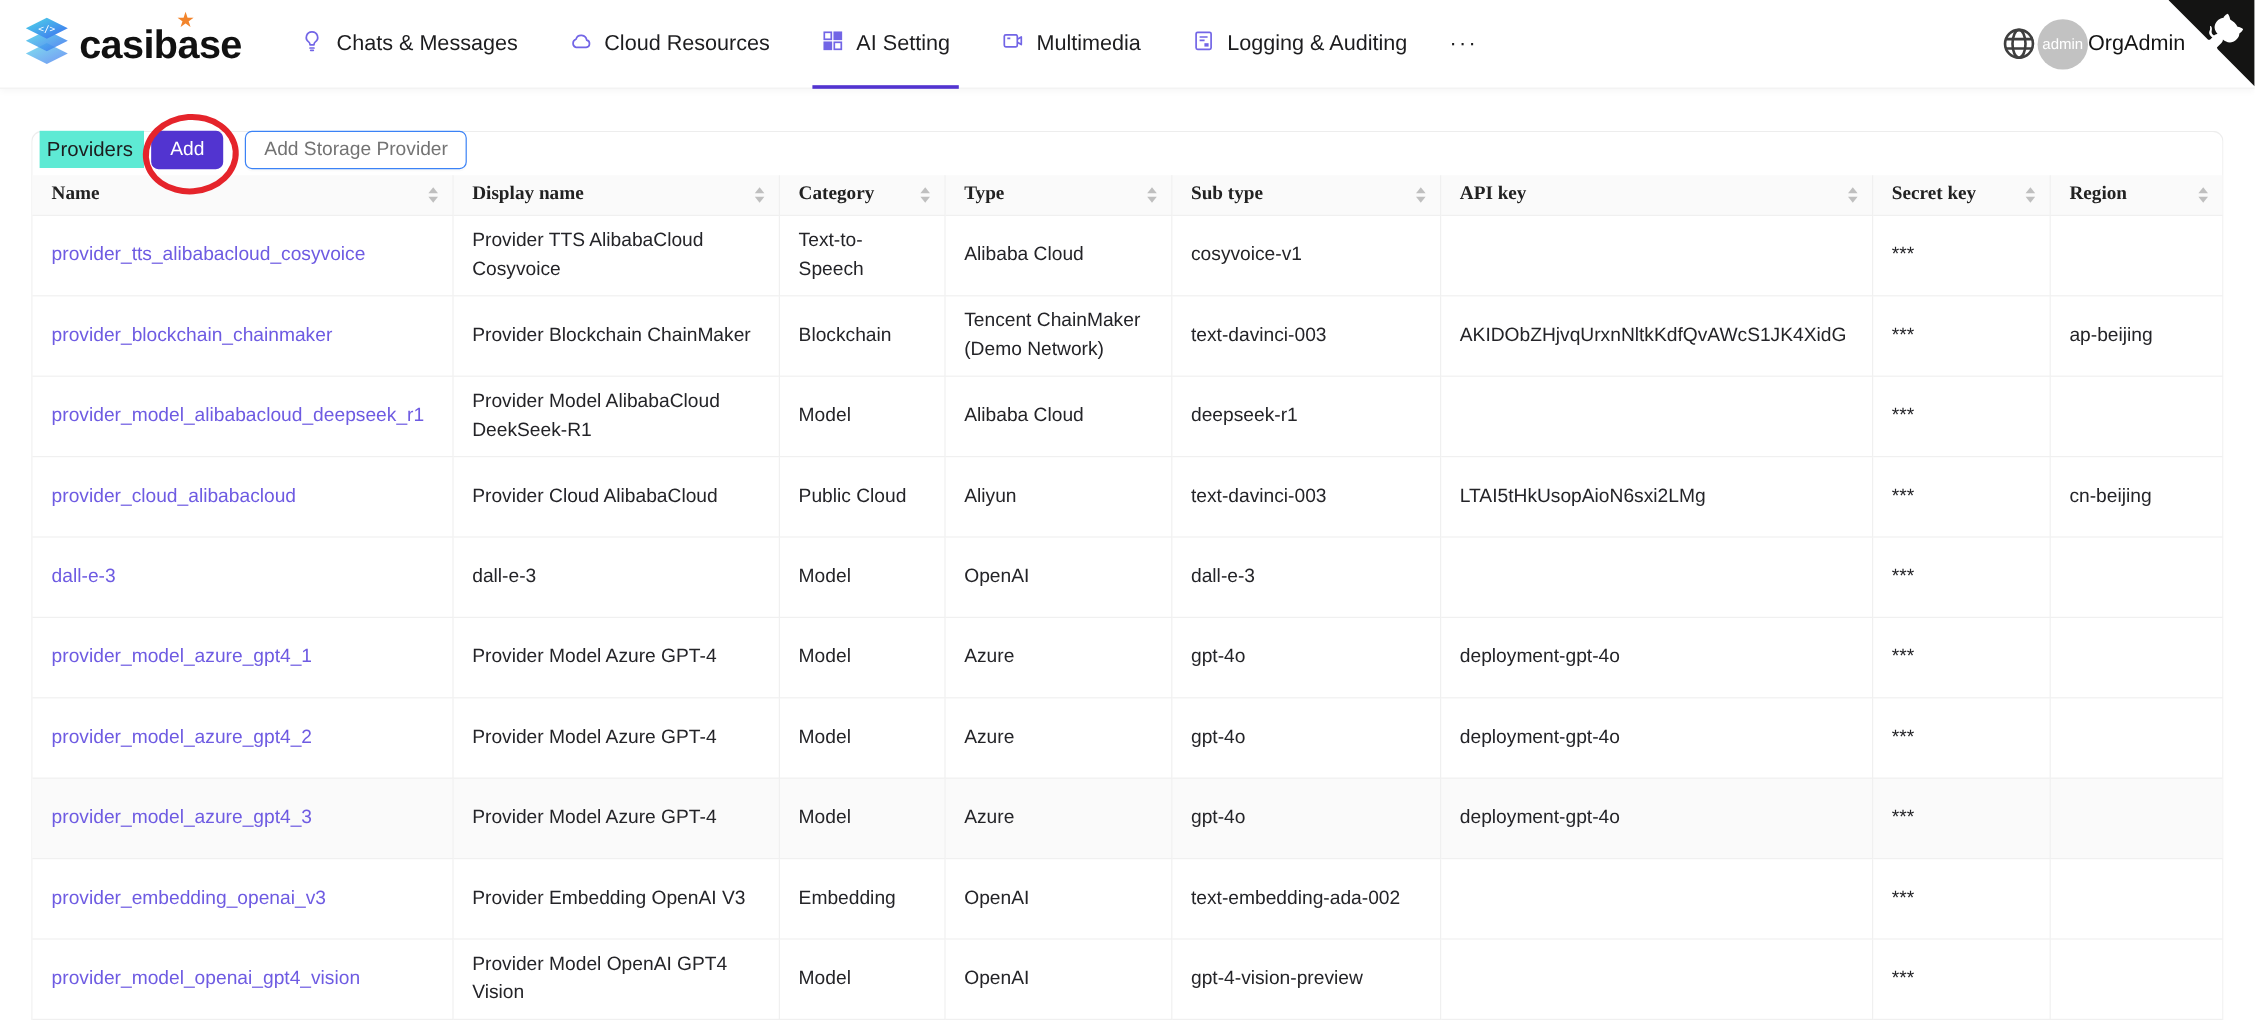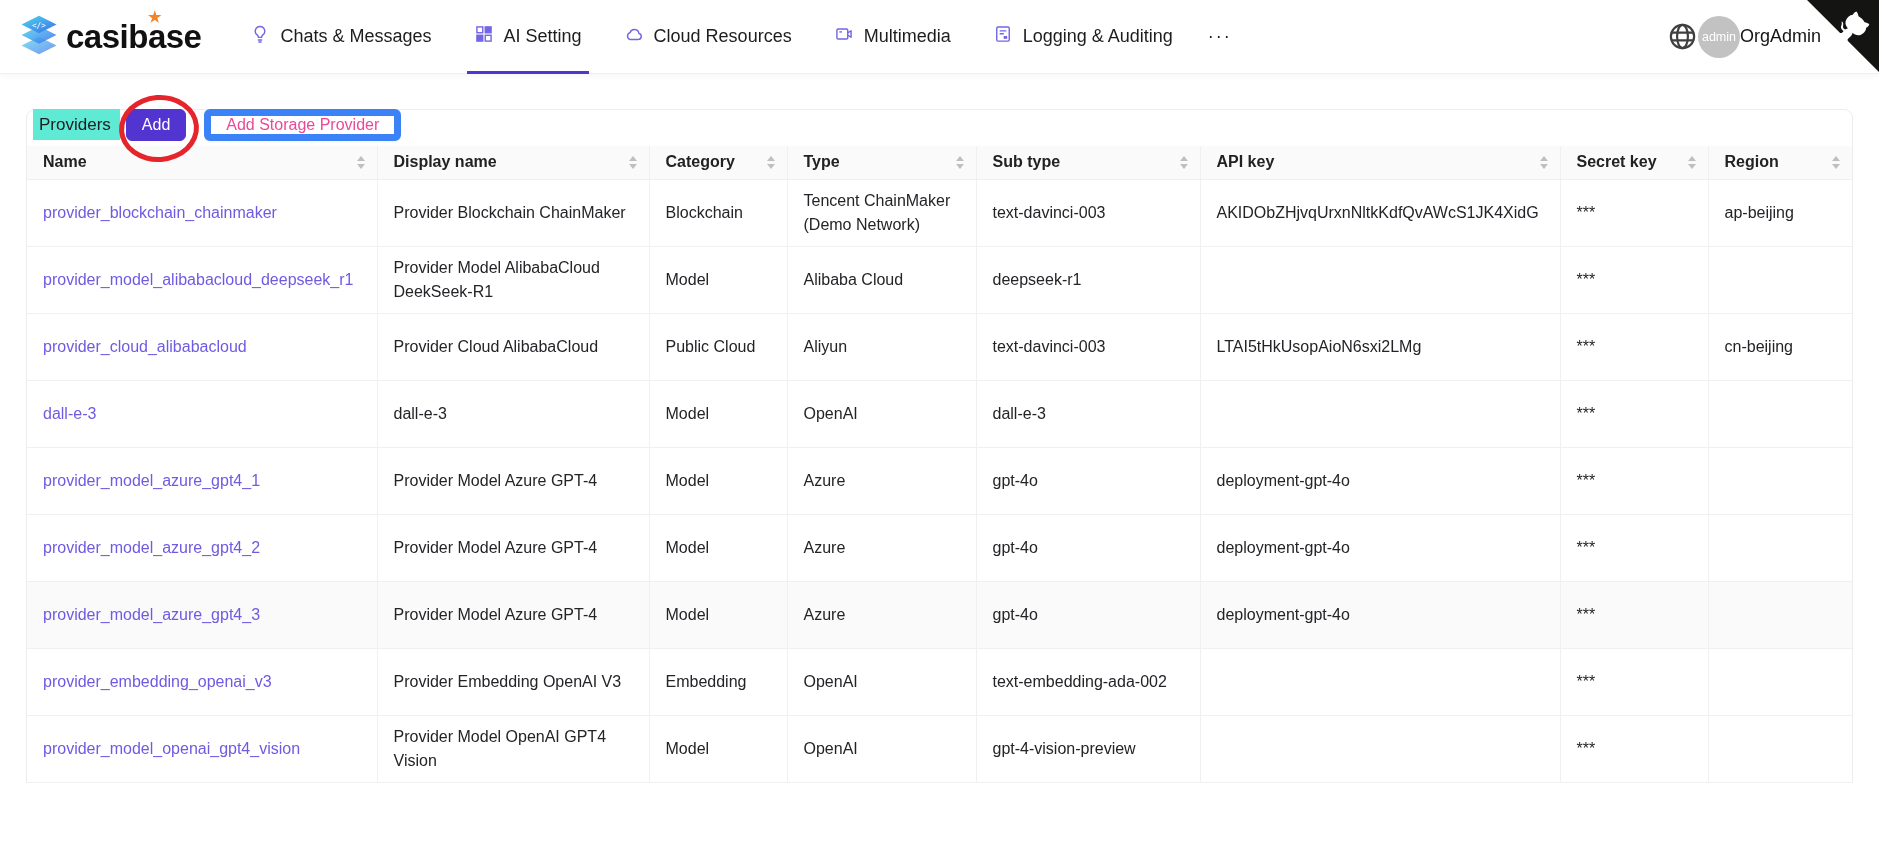--- a/index.html
+++ b/index.html
@@ -41,33 +41,34 @@
   .card {
     position:relative; margin:35px 26px 0 26px;
     border:1px solid #ededed; border-bottom:none;
     border-radius:9px 9px 0 0; background:#fff;
   }
   .toolbar { position:relative; display:flex; align-items:flex-start; height:36px; padding-left:6px; }
   .toolbar > * { margin-top:-1px; }
   .providers-title { background:#5eead4; line-height:31px; padding:0 9px 0 6px; font-size:17px; font-weight:400; color:#1d1d1f; }
   .btn { height:32px; font-size:16px; border-radius:6px; padding:0 15px; cursor:pointer; font-family:inherit; }
   .btn-primary { background:#5234d0; border:1px solid #5234d0; color:#fff; margin-left:6px; }
-  .btn-default { background:#fff; border:7px solid #3b82f6; color:#ec4899; margin-left:18px; box-shadow:0 2px 0 rgba(0,0,0,0.02); }
+  .btn-default { background:#fff; border:1px solid #3b82f6; color:#737373; margin-left:18px; box-shadow:0 2px 0 rgba(0,0,0,0.02); }
   .red-ellipse {
     position:absolute; left:92px; top:-14px; width:80px; height:67px;
     border:5px solid #e5242b; border-radius:50%;
     transform:rotate(-4deg); pointer-events:none; z-index:5;
   }
   
   table { width:100%; border-collapse:collapse; table-layout:fixed; font-size:16px; }
   th {
     height:33px; text-align:left; font-weight:600; color:#222;
     background:#fafafa; padding:0 12px 0 16px;
     border-bottom:1px solid #f0f0f0; border-right:1px solid #f0f0f0;
     cursor:pointer;
+    font-family:Liberation Serif, serif;
   }
   th:last-child { border-right:none; }
   .th-inner { display:flex; align-items:center; justify-content:space-between; gap:8px; }
   .sorter { display:inline-flex; flex-direction:column; align-items:center; }
   .caret { width:0; height:0; border-left:4.5px solid transparent; border-right:4.5px solid transparent; }
   .caret.up { border-bottom:5.5px solid #bfbfbf; margin-bottom:2.5px; }
   .caret.down { border-top:5.5px solid #bfbfbf; }
   td {
     height:67px; padding:8px 16px; vertical-align:middle; line-height:1.45;
     border-bottom:1px solid #f0f0f0; border-right:1px solid #f0f0f0;
@@ -109,39 +110,39 @@
       <span>
         <svg viewBox="0 0 24 24" width="20" height="20" fill="none" stroke="#7265e6" stroke-width="1.7" stroke-linejoin="round" stroke-linecap="round">
           <path d="M12 3 a5.6 5.6 0 0 1 3.1 10.3 c-.8.6-1.1 1.5-1.1 2.7 h-4 c0-1.2-.3-2.1-1.1-2.7 A5.6 5.6 0 0 1 12 3 Z"></path>
           <path d="M10 19.2 h4"></path>
             <path d="M10.7 21.5 h2.6"></path>
         </svg>
       </span>
       <span>Chats &amp; Messages</span>
     </div>
 
+    <div class="nav-item">
+      <span>
+        <svg viewBox="0 0 24 24" width="20" height="20" fill="none" stroke="#7265e6" stroke-width="1.7" stroke-linejoin="round">
+          <path d="M7 18.5 h10.4 a3.6 3.6 0 0 0 .5 -7.1 a5.5 5.5 0 0 0 -10.7 -1 a4.3 4.3 0 0 0 -.2 8.1 z"></path>
+        </svg>
+      </span>
+      <span>Cloud Resources</span>
+    </div>
+
     <div class="nav-item active">
       <span>
         <svg viewBox="0 0 24 24" width="20" height="20" fill="none" stroke="#7265e6" stroke-width="1.7">
           <rect x="3.5" y="3.5" width="7" height="7"></rect>
           <rect x="13.5" y="3.5" width="7" height="7" fill="#7265e6"></rect>
           <rect x="3.5" y="13.5" width="7" height="7" fill="#7265e6"></rect>
           <rect x="13.5" y="13.5" width="7" height="7"></rect>
         </svg>
       </span>
       <span>AI Setting</span>
-    </div>
-
-    <div class="nav-item">
-      <span>
-        <svg viewBox="0 0 24 24" width="20" height="20" fill="none" stroke="#7265e6" stroke-width="1.7" stroke-linejoin="round">
-          <path d="M7 18.5 h10.4 a3.6 3.6 0 0 0 .5 -7.1 a5.5 5.5 0 0 0 -10.7 -1 a4.3 4.3 0 0 0 -.2 8.1 z"></path>
-        </svg>
-      </span>
-      <span>Cloud Resources</span>
     </div>
 
     <div class="nav-item">
       <span>
         <svg viewBox="0 0 24 24" width="20" height="20" fill="none" stroke="#7265e6" stroke-width="1.7" stroke-linejoin="round">
           <rect x="3.5" y="6" width="13" height="12" rx="1.5"></rect>
           <path d="M16.5 10.5 L20.5 8.2 V15.8 L16.5 13.5"></path>
           <path d="M6.5 9.5 h3"></path>
         </svg>
       </span>
@@ -274,20 +275,30 @@
                 <span class="sorter">
                   <span class="caret up"></span>
                   <span class="caret down"></span>
                 </span>
               </div>
             </th>
         </tr>
       </thead>
       <tbody>
           <tr>
+            <td><a href="#" class="provider-link">provider_tts_alibabacloud_cosyvoice</a></td>
+            <td>Provider TTS AlibabaCloud Cosyvoice</td>
+            <td>Text-to-Speech</td>
+            <td>Alibaba Cloud</td>
+            <td>cosyvoice-v1</td>
+            <td></td>
+            <td>***</td>
+            <td></td>
+          </tr>
+          <tr>
             <td><a href="#" class="provider-link">provider_blockchain_chainmaker</a></td>
             <td>Provider Blockchain ChainMaker</td>
             <td>Blockchain</td>
             <td>Tencent ChainMaker (Demo Network)</td>
             <td>text-davinci-003</td>
             <td>AKIDObZHjvqUrxnNltkKdfQvAWcS1JK4XidG</td>
             <td>***</td>
             <td>ap-beijing</td>
           </tr>
           <tr>

